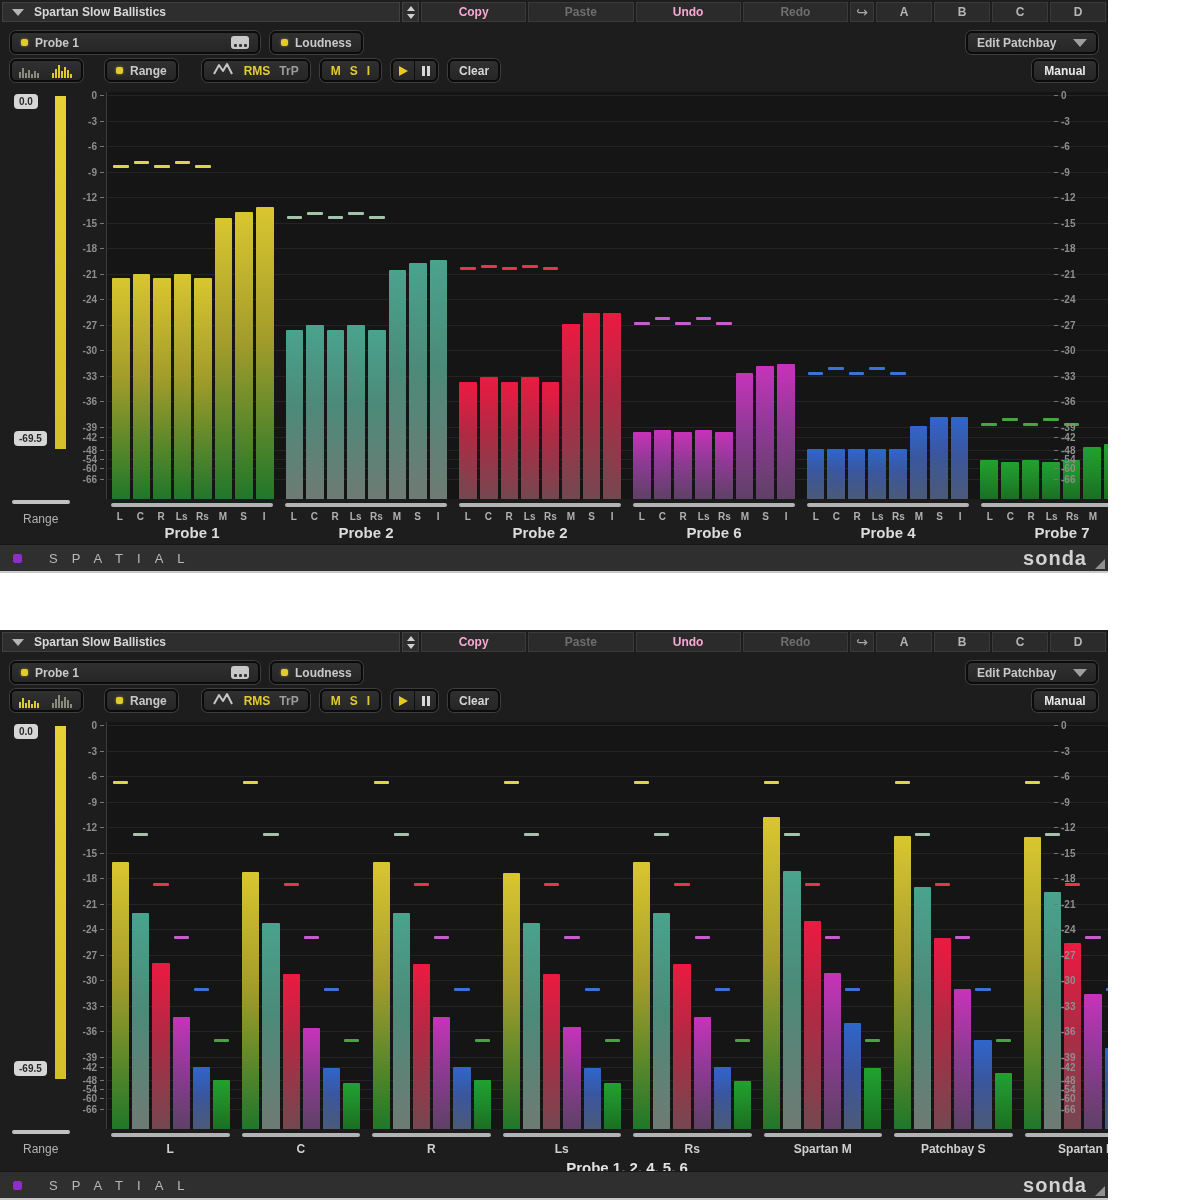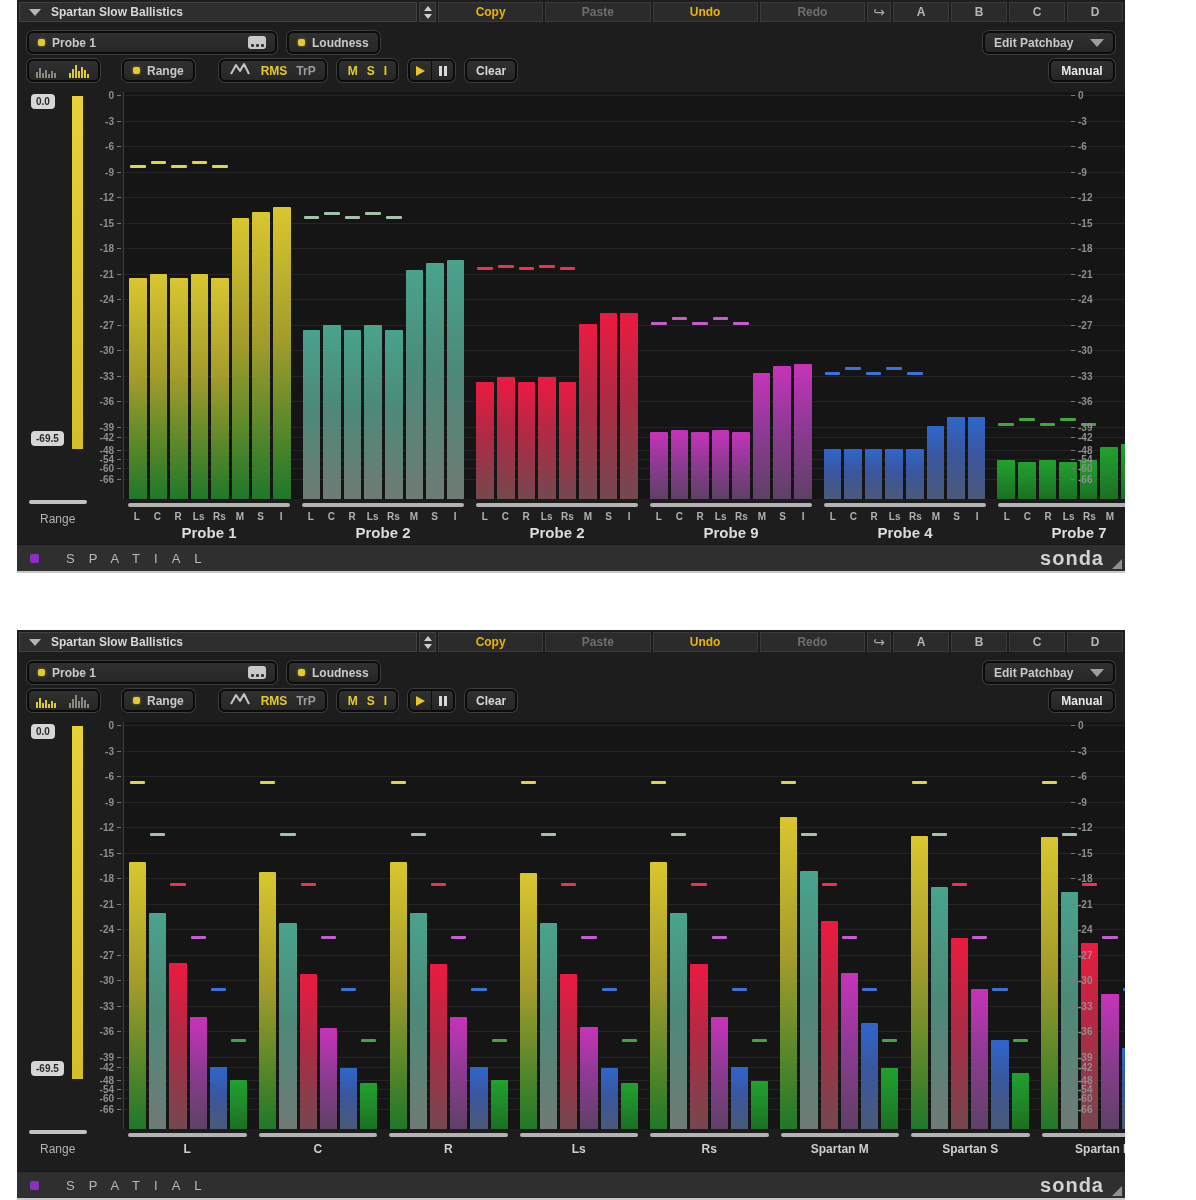--- a/index.html
+++ b/index.html
@@ -1,32 +1,32 @@
 <!DOCTYPE html>
 <html><head>
 <meta charset="utf-8">
 <style>
   html,body{margin:0;padding:0;background:#ffffff;}
   body{width:1196px;font-family:"Liberation Sans",sans-serif;-webkit-font-smoothing:antialiased;}
-  .instance{position:relative;width:1108px;background:#1d1d1d;overflow:hidden;margin-left:17px;}
+  .instance{position:relative;width:1108px;background:#1d1d1d;overflow:hidden;}
   .inst0{height:573px;} .inst1{height:570px;}
   .gap{height:57px;background:#ffffff;}
   .bottom-edge{position:absolute;left:0;right:0;bottom:0;height:2px;background:#c9c9c9;}
 
   
   .header{display:flex;gap:2px;padding:2px 2px 0 2px;height:20px;}
   .title-bar{flex:0 0 378px;display:flex;align-items:center;gap:10px;padding:0 9px;
     background:#2e2e2e;border:1px solid #414141;color:#d8d8d8;font-size:12px;font-weight:bold;}
   .caret-down{width:0;height:0;border-left:6px solid transparent;border-right:6px solid transparent;border-top:7px solid #b5b5b5;}
   .spinner{flex:0 0 15px;background:#2e2e2e;border:1px solid #414141;display:flex;flex-direction:column;align-items:center;justify-content:center;gap:3px;}
   .spinner i{display:block;width:0;height:0;border-left:4px solid transparent;border-right:4px solid transparent;}
   .spinner .up{border-bottom:5px solid #cfcfcf;}
   .spinner .dn{border-top:5px solid #cfcfcf;}
   .hbtn{flex:1 1 0;display:flex;align-items:center;justify-content:center;background:#2b2b2b;
-    border:1px solid #3a3a3a;font-size:12px;font-weight:bold;color:#eab308;cursor:default;}
+    border:1px solid #3a3a3a;font-size:12px;font-weight:bold;color:#f9a8d4;cursor:default;}
   .hbtn.dim{color:#6e6e6e;}
   .hbtn.arrowbtn{flex:0 0 22px;color:#a8a8a8;font-size:14px;font-weight:normal;}
   .hbtn.preset{flex:0 0 54px;color:#b5b5b5;}
 
   
   .row{position:absolute;left:10px;right:10px;display:flex;align-items:center;gap:10px;}
   .r2{top:31px;height:23px;}
   .r3{top:59px;height:23px;}
   .pill{display:flex;align-items:center;gap:7px;height:23px;box-sizing:border-box;padding:0 9px;
     background:linear-gradient(#303030,#262626);border:2px solid #0b0b0b;border-radius:6px;
@@ -627,21 +627,21 @@
           <div class="chrow">
             <span>L</span>
             <span>C</span>
             <span>R</span>
             <span>Ls</span>
             <span>Rs</span>
             <span>M</span>
             <span>S</span>
             <span>I</span>
           </div>
-          <div class="glabel">Probe 9</div>
+          <div class="glabel">Probe 6</div>
         </div>
         <div class="lgroup">
           <div class="uline"></div>
           <div class="chrow">
             <span>L</span>
             <span>C</span>
             <span>R</span>
             <span>Ls</span>
             <span>Rs</span>
             <span>M</span>
@@ -1197,27 +1197,28 @@
         <div class="lgroup">
           <div class="uline"></div>
           <div class="glabel small">Rs</div>
         </div>
         <div class="lgroup">
           <div class="uline"></div>
           <div class="glabel small">Spartan M</div>
         </div>
         <div class="lgroup">
           <div class="uline"></div>
-          <div class="glabel small">Spartan S</div>
+          <div class="glabel small">Patchbay S</div>
         </div>
         <div class="lgroup">
           <div class="uline"></div>
           <div class="glabel small">Spartan I</div>
         </div>
       </div>
+    <div class="caption" id="caption1">Probe 1, 2, 4, 5, 6</div>
   </div>
 
   <div class="footer">
     <span class="pdot"></span>
     <span class="brand">SPATIAL</span>
     <span class="logo">sonda</span>
     <span class="resize-tri"></span>
   </div>
   <div class="bottom-edge"></div>
 </div>

